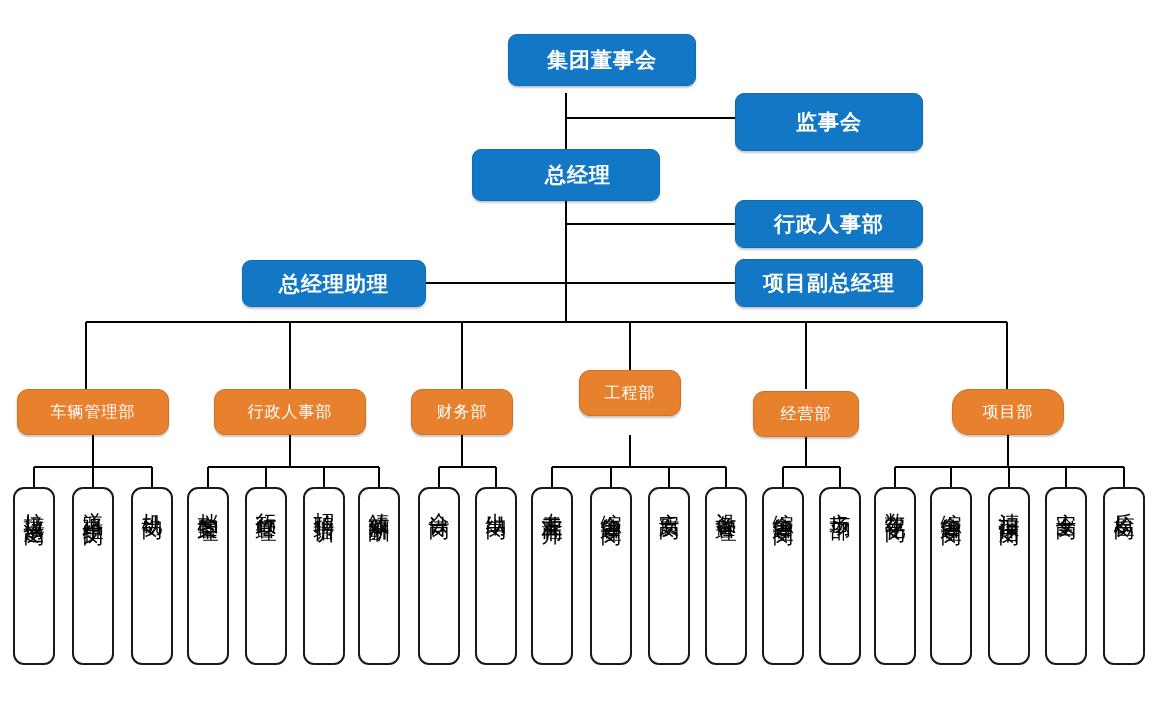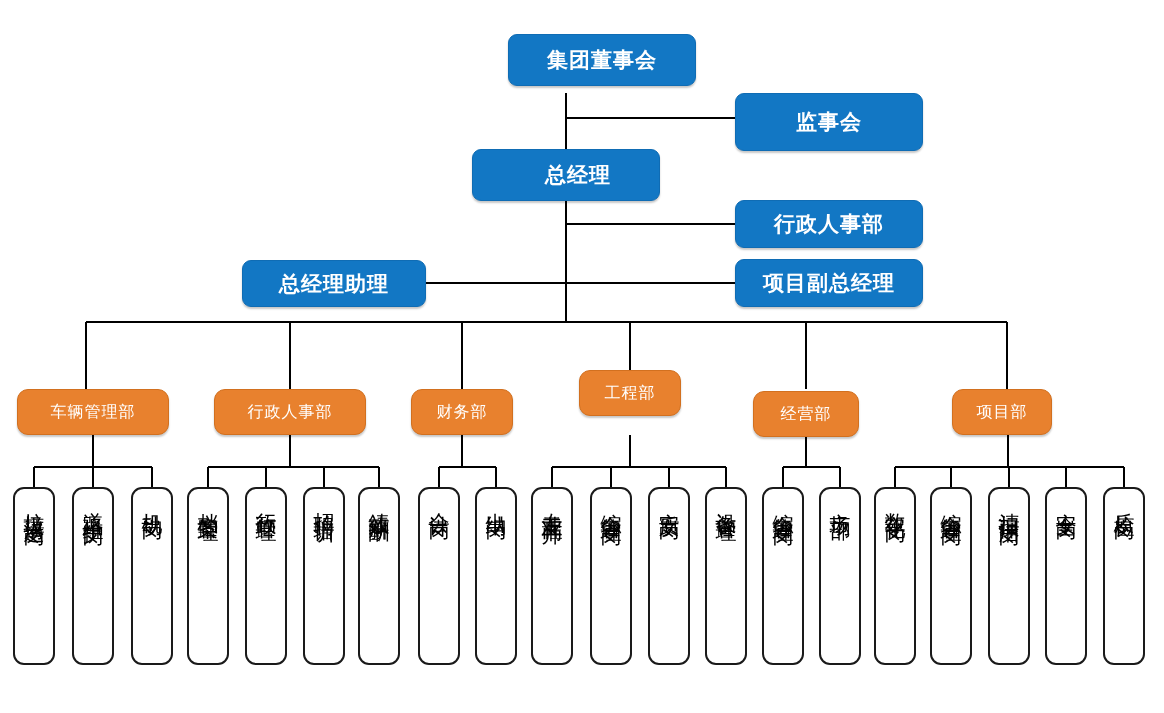--- a/index.html
+++ b/index.html
@@ -157,21 +157,21 @@
       </div>
       <div class="node dept" style="left: 411px; top: 389px; width: 102px; height: 46px;">
         <span>财务部</span>
       </div>
       <div class="node dept" style="left: 579px; top: 370px; width: 102px; height: 46px;">
         <span>工程部</span>
       </div>
       <div class="node dept" style="left: 753px; top: 391px; width: 106px; height: 46px;">
         <span>经营部</span>
       </div>
-      <div class="node dept" style="left: 952px; top: 389px; width: 100px; height: 46px;">
+      <div class="node dept" style="left: 952px; top: 389px; width: 112px; height: 46px; border-radius: 17px;">
         <span>项目部</span>
       </div>
       <div class="node post" style="left: 13px; top: 487px; width: 42px; height: 178px;">
         <span class="post-text">垃圾清运岗</span>
       </div>
       <div class="node post" style="left: 72px; top: 487px; width: 42px; height: 178px;">
         <span class="post-text">道路维护岗</span>
       </div>
       <div class="node post" style="left: 131px; top: 487px; width: 42px; height: 178px;">
         <span class="post-text">机动岗</span>

